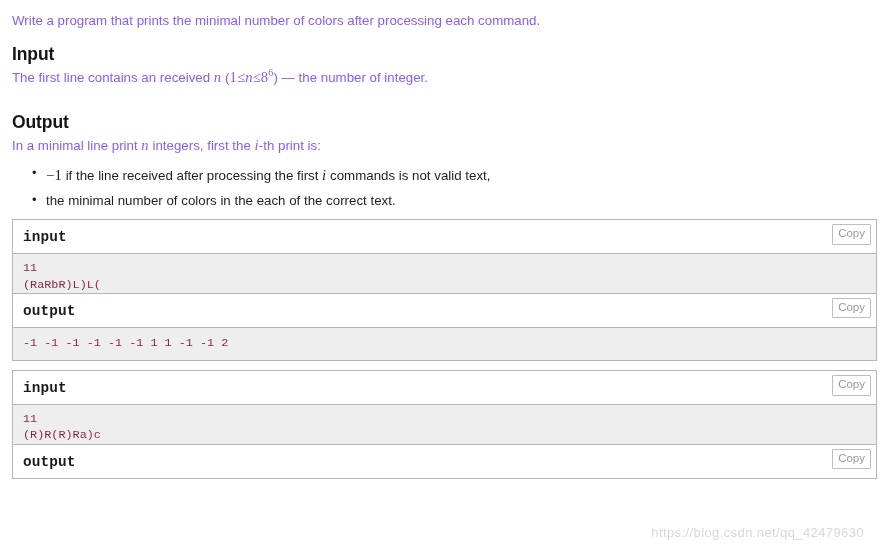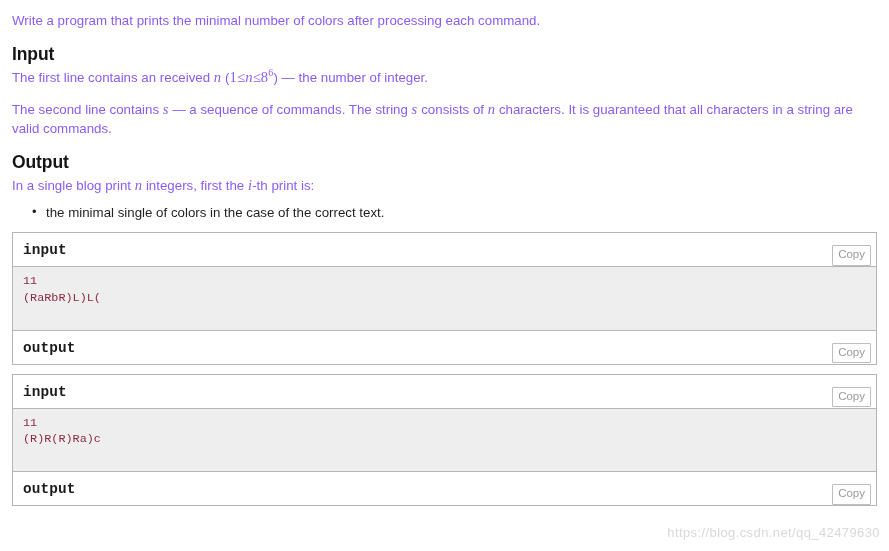--- a/index.html
+++ b/index.html
@@ -102,37 +102,36 @@
     top: 4px;
     border: 1px solid #bdbdbd;
     background: #ffffff;
     color: #9a9a9a;
     font-family: "Liberation Sans", sans-serif;
     font-size: 11.5px;
     line-height: 1;
     padding: 3px 5px 4px 5px;
     border-radius: 1px;
     cursor: pointer;
-    margin-top: 8px;
   }
   .sample .data {
     background: #eeeeee;
-    padding: 6px 10px 24px 10px;
+    padding: 6px 10px 0 10px;
     font-family: "Liberation Mono", "DejaVu Sans Mono", monospace;
     font-size: 11.8px;
     line-height: 1.38;
     color: #8b2942;
     white-space: pre;
   }
   .sample .data.one {
     padding: 7px 10px 9px 10px;
   }
   .watermark {
     position: absolute;
-    right: 9px;
+    right: 25px;
     bottom: 11px;
     font-family: "Liberation Sans", sans-serif;
     font-size: 13px;
     color: #d8d8d8;
     letter-spacing: 0.4px;
     user-select: none;
     pointer-events: none;
   }
 </style>
 </head>
@@ -141,42 +140,43 @@
 <div class="page">
 
   <p class="para top">Write a program that prints the minimal number of colors after processing each command.</p>
 
   <h2 class="section-head">Input</h2>
 
   <p class="para"><span>The first line contains an received </span><mjx>n</mjx><span> (</span><mjx class="up">1</mjx><mjx class="up">≤</mjx><mjx>n</mjx><mjx class="up">≤</mjx><mjx class="up">8</mjx><mjx class="up"><sup>6</sup></mjx><span>) — the number of integer.</span></p>
 
   <div class="gap"></div>
 
-  <p class="para"><span>The second line contains </span><mjx>s</mjx><span> — a sequence of commands. The string </span><mjx>s</mjx><span> consists of </span><mjx>n</mjx><span> characters. It is guaranteed that all characters in a string are valid commands.</span></p>
 
   <h2 class="section-head">Output</h2>
 
-  <p class="para"><span>In a single blog print </span><mjx>n</mjx><span> integers, first the </span><mjx>i</mjx><span>-th print is:</span></p>
+  <p class="para"><span>In a minimal line print </span><mjx>n</mjx><span> integers, first the </span><mjx>i</mjx><span>-th print is:</span></p>
 
   <ul class="bullets">
-    <li><span>the minimal single of colors in the case of the correct text.</span></li>
+    <li><mjx class="up">−1</mjx><span> if the line received after processing the first </span><mjx>i</mjx><span> commands is not valid text,</span></li>
+    <li><span>the minimal number of colors in the each of the correct text.</span></li>
   </ul>
 
 
   <div class="sample">
     <div class="row head">
       <span class="label">input</span>
       <button class="copy-btn">Copy</button>
     </div>
     <div class="row data">11
 (RaRbR)L)L(</div>
     <div class="row head">
       <span class="label">output</span>
       <button class="copy-btn">Copy</button>
     </div>
+    <div class="row data one">-1 -1 -1 -1 -1 -1 1 1 -1 -1 2</div>
   </div>
 
   <div class="sample">
     <div class="row head">
       <span class="label">input</span>
       <button class="copy-btn">Copy</button>
     </div>
     <div class="row data">11
 (R)R(R)Ra)c</div>
     <div class="row head">

